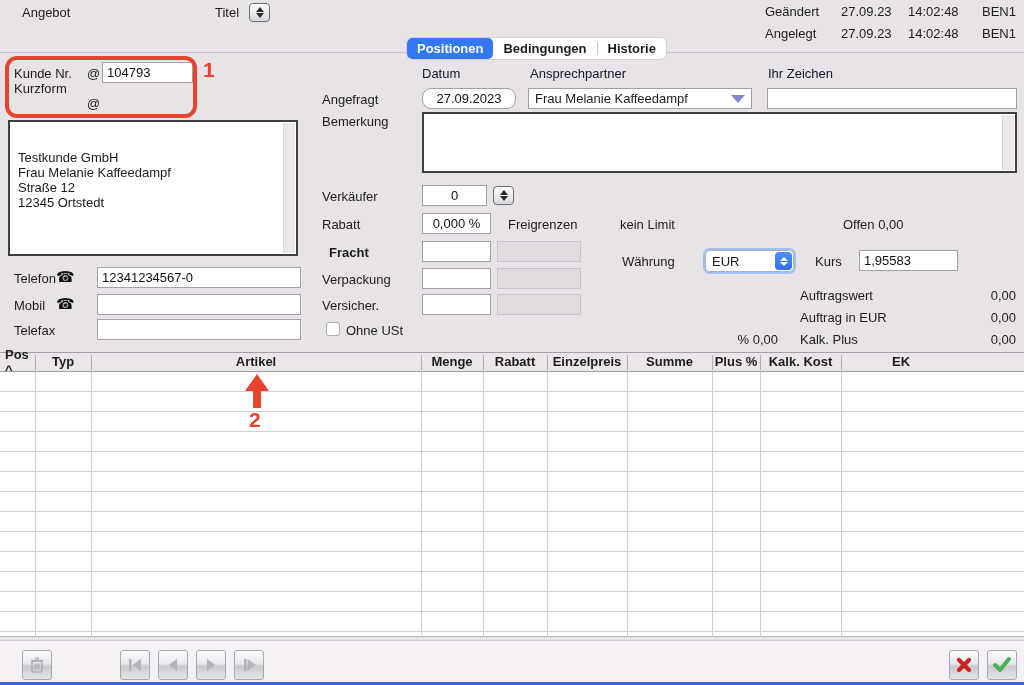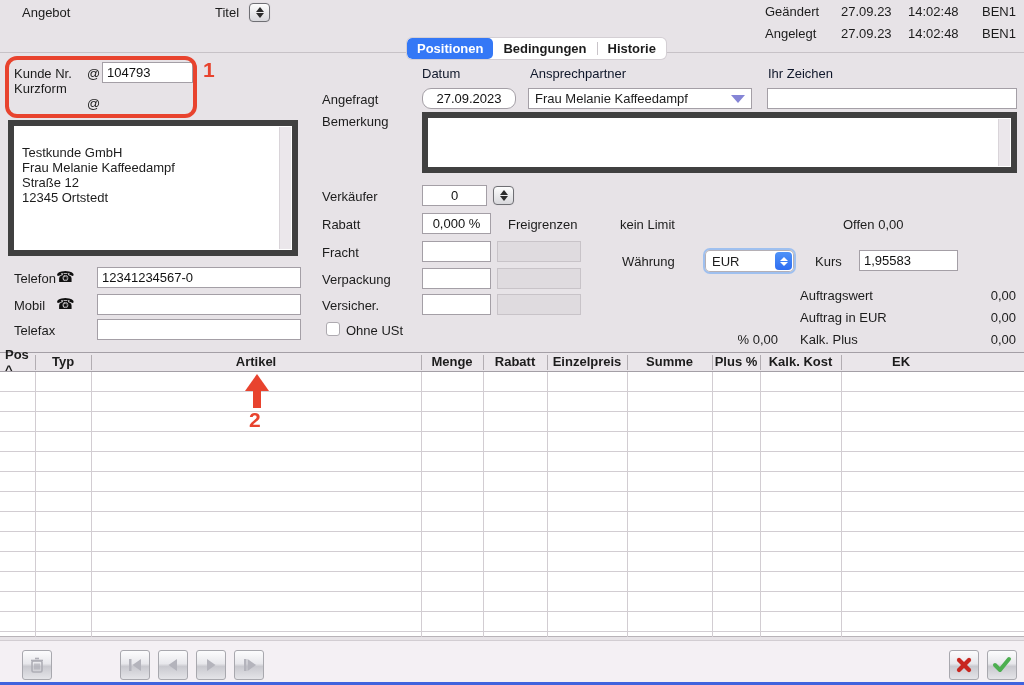--- a/index.html
+++ b/index.html
@@ -46,21 +46,21 @@
             box-shadow:0 0 0 2px #9fc0ef, 0 0 0 1px #b5b0b5 inset;
             display:flex; align-items:center; padding-left:7px; }
   .macsel .caps { margin-left:auto; width:17px; height:18px; margin-right:2px; border-radius:4px;
                   background:linear-gradient(#4f93f8,#2f6df1); display:flex; flex-direction:column;
                   align-items:center; justify-content:center; gap:1px; }
   .chev-up { width:0;height:0;border-left:4px solid transparent;border-right:4px solid transparent;border-bottom:4px solid #fff; }
   .chev-down { width:0;height:0;border-left:4px solid transparent;border-right:4px solid transparent;border-top:4px solid #fff; }
 
   .checkbox { position:absolute; width:14px; height:14px; background:#fff; border:1px solid #aeaab0; border-radius:3px; }
 
-  .textbox { position:absolute; background:#fff; border:6px solid #404040; padding:4px 8px;
+  .textbox { position:absolute; background:#fff; border:2px solid #404040; padding:13px 8px;
              line-height:15px; white-space:pre-line; overflow:hidden; }
   .scrolltrack { position:absolute; top:1px; bottom:1px; right:1px; width:12px; background:#ebe7eb; border-left:1px solid #d9d4d9; }
 
   .phone-icon { position:absolute; font-family:"DejaVu Sans",sans-serif; font-size:15px; color:#111; }
 
   
   .thead { position:absolute; left:0; top:352px; width:1024px; height:20px; background:#eae6ea;
            border-top:1px solid #a49fa6; border-bottom:1px solid #a49fa6; }
   .th { position:absolute; top:0; height:17px; display:flex; align-items:center; justify-content:center;
         font-weight:bold; font-size:13px; color:#1c1c1c; }
@@ -172,21 +172,21 @@
     <span class="tri-up"></span>
     <span class="tri-down"></span>
   </div>
 
   <span class="lbl" style="left:322px;top:217px;">Rabatt</span>
   <input class="inp center" style="left: 422px; top: 213px; width: 69px;" value="0,000 %">
   <span class="lbl" style="left:508px;top:217px;">Freigrenzen</span>
   <span class="lbl" style="left:620px;top:217px;">kein Limit</span>
   <span class="lbl" style="left:843px;top:217px;">Offen 0,00</span>
 
-  <span class="lbl" style="left:322px;top:245px;">Fracht</span>
+  <span class="lbl" style="left:329px;top:245px;font-weight:bold;">Fracht</span>
   <input class="inp" style="left: 422px; top: 241px; width: 69px;">
   <input class="inp gray" style="left: 497px; top: 241px; width: 84px;" disabled="">
 
   <span class="lbl" style="left:622px;top:254px;">Währung</span>
   <div class="macsel" style="left:705px;top:250px;width:89px;">
     <span>EUR</span>
     <span class="caps">
       <span class="chev-up"></span>
         <span class="chev-down"></span>
     </span>

